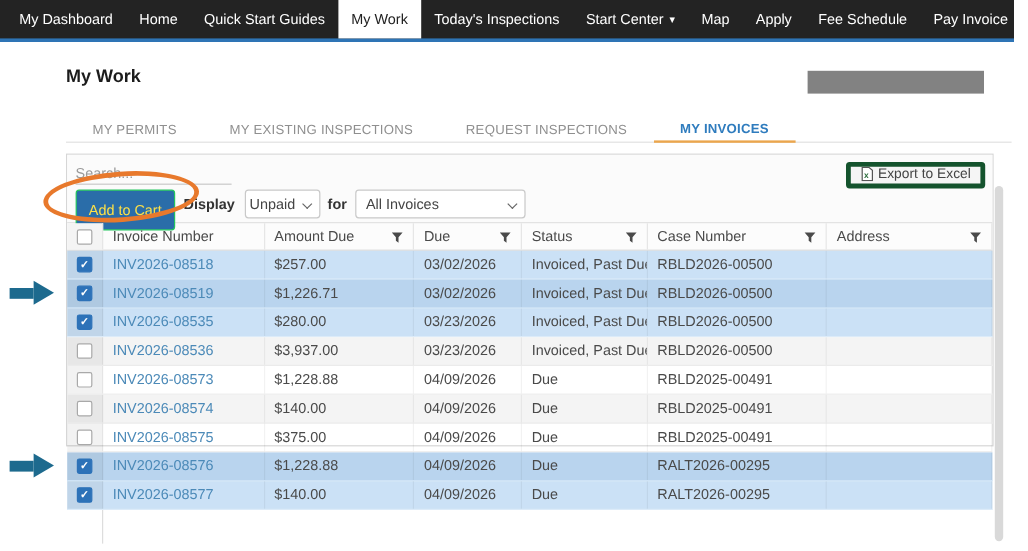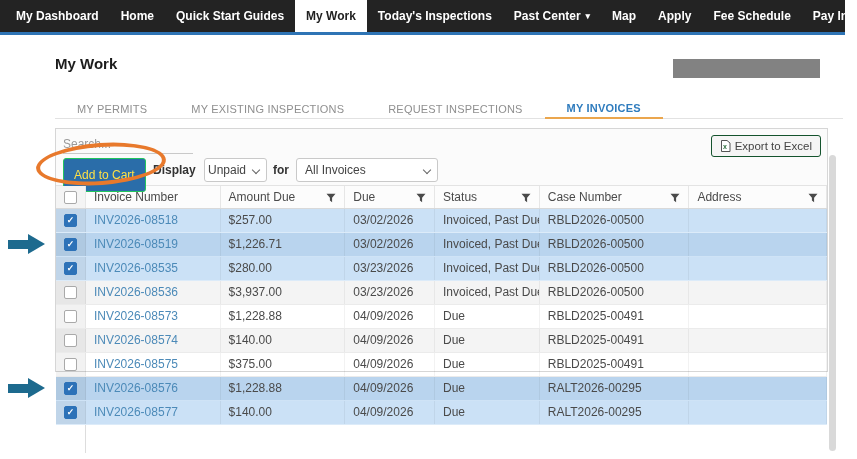--- a/index.html
+++ b/index.html
@@ -5,21 +5,21 @@
   * { margin:0; padding:0; box-sizing:border-box; }
   html,body { width:857px; height:459px; background:#fff; overflow:hidden;
               font-family:"Liberation Sans", sans-serif; }
   body { position:relative; }
 
   
   .navbar { position:absolute; left:0; top:7; width:845px; height:35px;
             background:#232323; border-bottom:3px solid #2e74b5;
             display:flex; align-items:stretch; padding-left:5px; }
   .nav-item { display:flex; align-items:center; gap:5px; padding:0 11px;
-              color:#fff; font-size:12px; font-weight:700; white-space:nowrap; cursor:pointer; }
+              color:#fff; font-size:12px; font-weight:400; white-space:nowrap; cursor:pointer; }
   .nav-item.active { background:#fff; color:#222; }
   .nav-caret { font-size:9px; line-height:1; }
 
   
   .page-title { position:absolute; left:55px; top:55px; font-size:15px; font-weight:700; color:#1c1c1c; }
   .redaction { position:absolute; left:673px; top:59px; width:147px; height:19px; background:#828282; }
 
   
   .tabs { position:absolute; left:55px; top:98px; width:788px; height:21px;
           display:flex; border-bottom:1px solid #e2e2e2; }
@@ -29,22 +29,22 @@
 
   
   .panel { position:absolute; left:55px; top:128px; width:773px; height:244px;
            border:1px solid #d6d6d6; background:#fff; }
   .toolbar { position:relative; height:57px; background:#fbfbfb; border-bottom:1px solid #e3e3e3; }
   .search-input { position:absolute; left:7px; top:5px; width:130px; height:20px;
                   border:none; border-bottom:1px solid #c9c9c9; background:transparent;
                   font-size:12px; color:#555; outline:none; font-family:"Liberation Sans",sans-serif; }
   .search-input::placeholder { color:#9a9a9a; }
   .export-btn { position:absolute; right:6px; top:6px; height:22px; padding:0 8px;
-                display:flex; align-items:center; gap:4px; background:#f5f5f5;
-                border:1px solid #14532d; border-radius:3px; font-size:11.5px; color:#444; cursor:pointer; }
+                display:flex; gap:4px; background:#f5f5f5;
+                border:4px solid #14532d; border-radius:3px; font-size:11.5px; color:#444; cursor:pointer; }
   .add-cart-btn { position:absolute; left:7px; top:29px; height:23px; padding:16px 10px;
                   background:#2a6da9; border:1px solid #22c55e; border-radius:3px;
                   color:#fde047; font-size:12px; display:flex; align-items:center; cursor:pointer; }
   .tb-label { position:absolute; top:34px; font-size:12px; font-weight:700; color:#333; }
   .lbl-display { left:97px; }
   .lbl-for { left:217px; }
   .select { position:absolute; top:29px; height:24px; background:#fff; border:1px solid #c9c9c9;
             border-radius:3px; font-size:12px; color:#444; display:flex; align-items:center;
             padding:0 20px 0 8px; cursor:pointer; }
   .sel-display { left:148px; width:63px;justify-content:flex-end; }
@@ -107,21 +107,21 @@
   </div>
     <div class="nav-item active">
     <span class="nav-label">My Work</span>
 
   </div>
     <div class="nav-item">
     <span class="nav-label">Today's Inspections</span>
 
   </div>
     <div class="nav-item">
-    <span class="nav-label">Past Center</span>
+    <span class="nav-label">Start Center</span>
 
     <span class="nav-caret">▾</span>
 
   </div>
     <div class="nav-item">
     <span class="nav-label">Map</span>
 
   </div>
     <div class="nav-item">
     <span class="nav-label">Apply</span>

